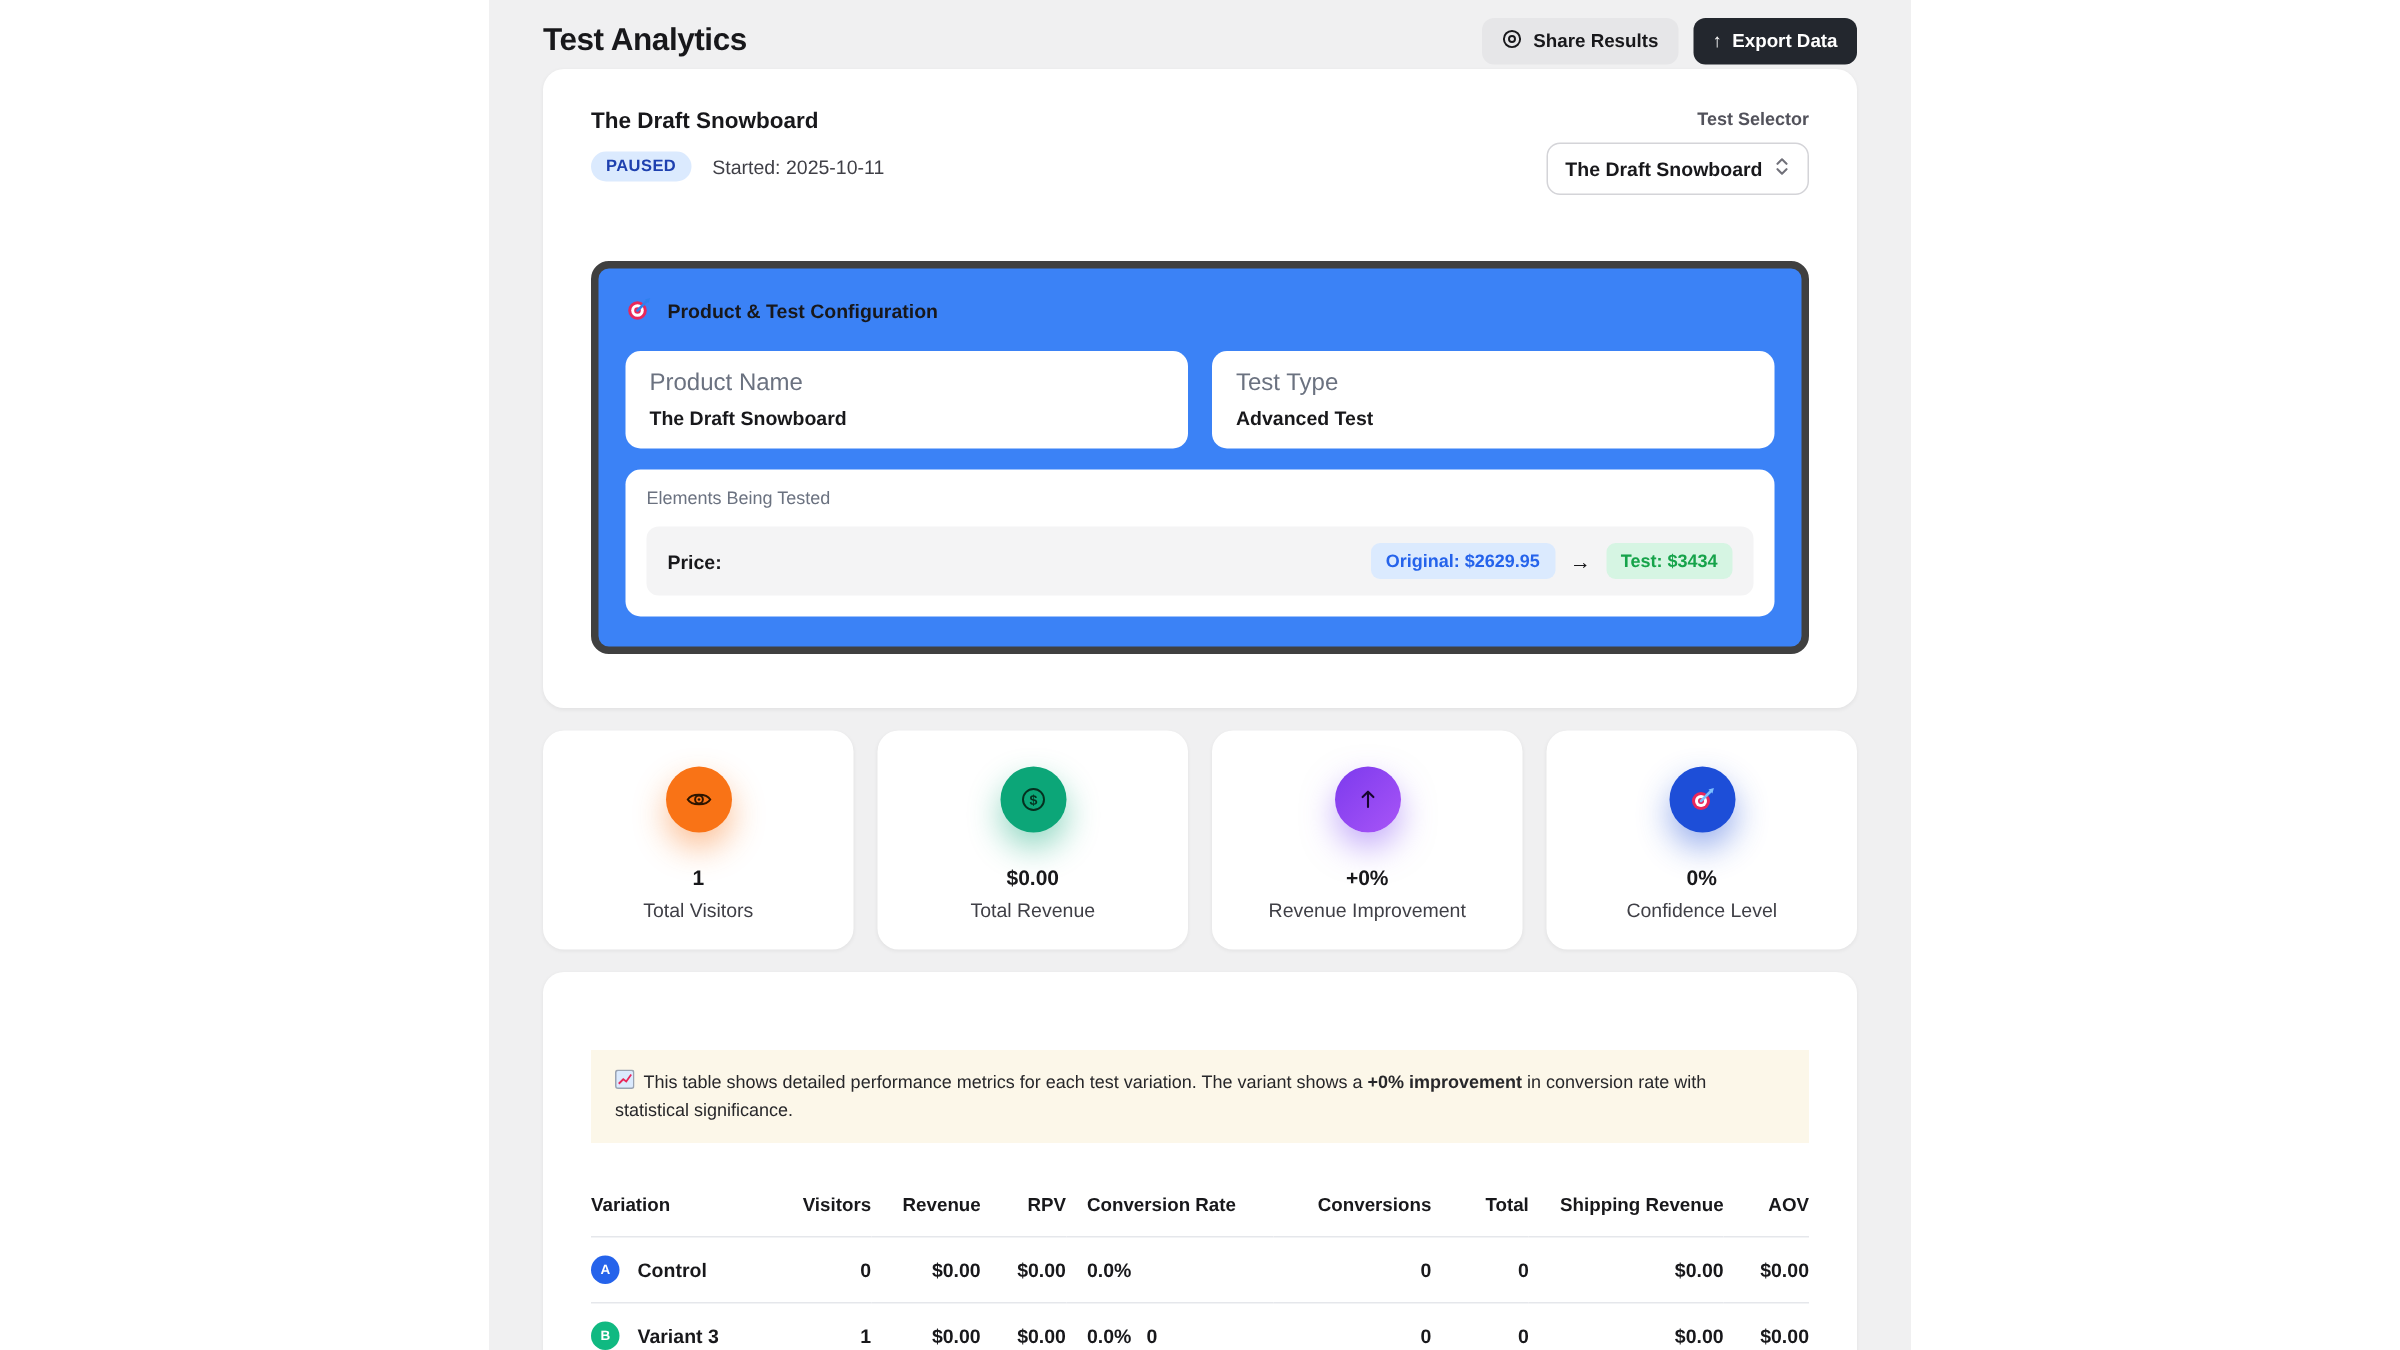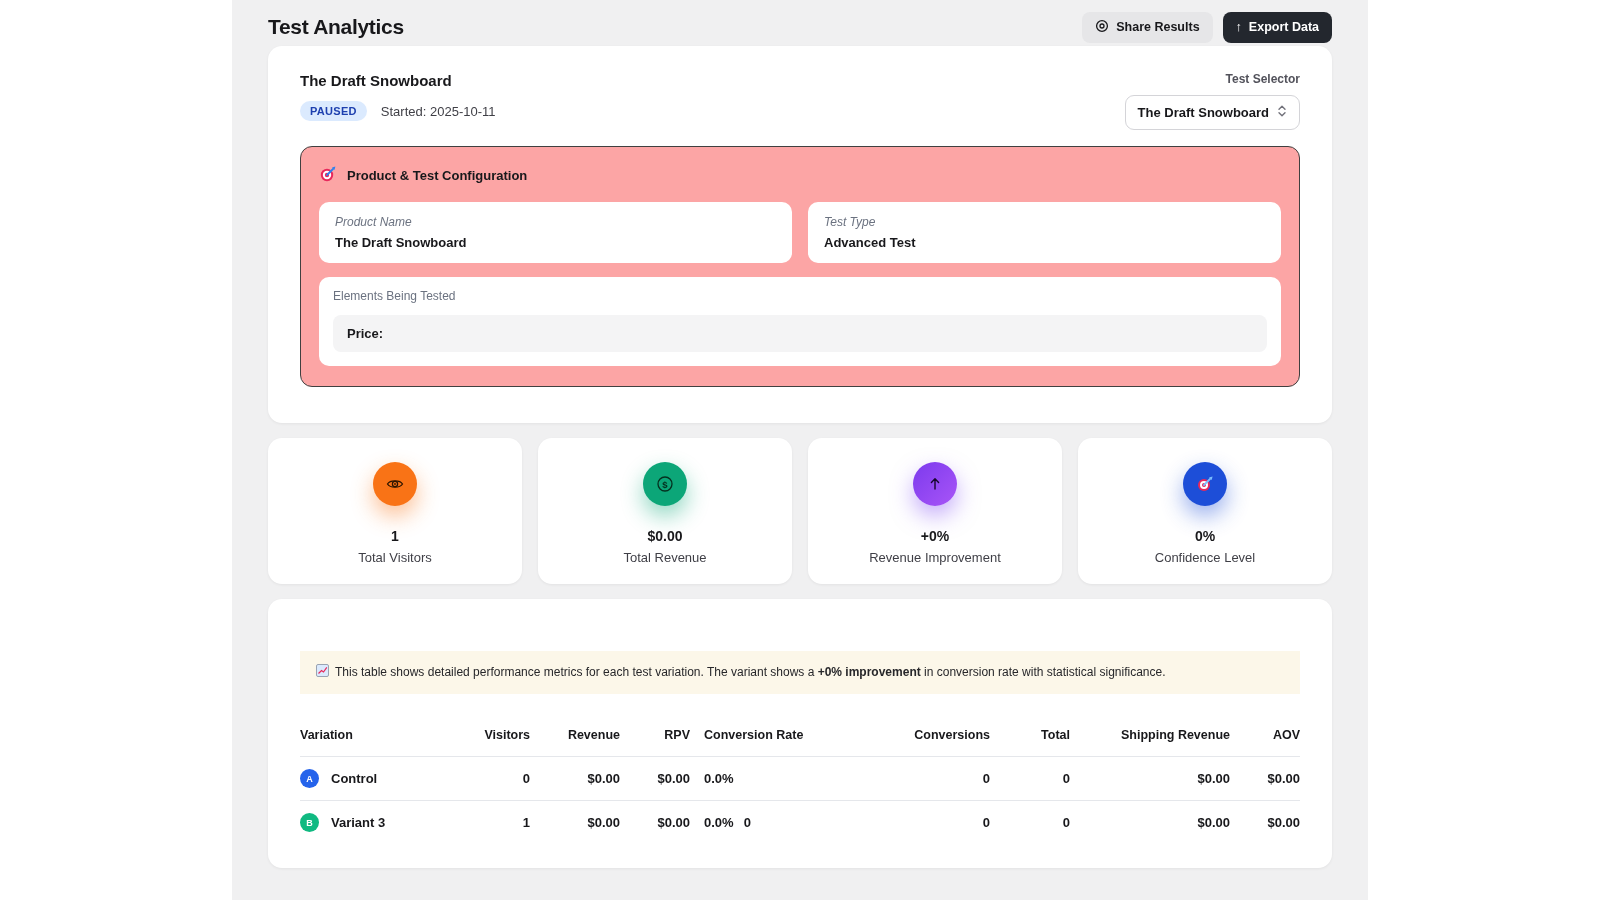--- a/index.html
+++ b/index.html
@@ -1,18 +1,18 @@
 <!DOCTYPE html>
 <html><head>
 <meta charset="utf-8">
 <style>
   * { margin:0; padding:0; box-sizing:border-box; }
   html,body { width:1600px; height:900px; background:#ffffff; overflow:hidden;
     font-family:"Liberation Sans","DejaVu Sans",sans-serif; color:#18181b; }
-  .page-wrap { width:1136px; height:900px; margin:0 auto; background:#f0f0f1; padding:0 36px; }
+  .page-wrap { width:948px; height:900px; margin:0 auto; background:#f0f0f1; padding:0 36px; }
 
   
   .topbar { display:flex; align-items:center; justify-content:space-between; padding-top:12px; height:42px; }
   .page-title { font-size:21px; font-weight:700; letter-spacing:-0.3px; }
   .topbar-actions { display:flex; gap:10px; }
   .btn { display:inline-flex; align-items:center; gap:7px; font-size:12.5px; font-weight:700;
     border:none; border-radius:8px; padding:7px 13px; cursor:pointer;text-align:center; }
   .btn-secondary { background:#e6e6e8; color:#18181b; }
   .btn-primary { background:#23272e; color:#ffffff; }
   .icon-svg { display:inline-block; vertical-align:middle; }
@@ -25,25 +25,25 @@
   .test-name { font-size:15px; font-weight:700; }
   .test-meta { display:flex; align-items:center; gap:14px; margin-top:12px; }
   .badge-paused { background:#dbeafe; color:#1e40af; font-size:11px; font-weight:700;
     padding:4px 10px; border-radius:999px; letter-spacing:0.3px; }
   .started-text { font-size:13px; color:#3f3f46; }
   .selector-wrap { text-align:right; }
   .selector-label { font-size:12px; color:#52525b; font-weight:600; }
   .select-box { margin-top:9px; display:inline-flex; align-items:center; gap:8px; background:#ffffff;
     border:1px solid #d4d4d8; border-radius:9px; padding:8px 12px; font-size:13px; font-weight:700; cursor:pointer; }
 
-  .config-section { margin-top:16px; background:#fca5a5; border:1px solid #404040; border-radius:12px; padding:18px 18px 20px; }
+  .config-section { margin-top:44px; background:#3b82f6; border:5px solid #404040; border-radius:12px; padding:18px 18px 20px; }
   .config-head { display:flex; align-items:center; gap:10px; font-size:13px; font-weight:700; }
   .config-grid { display:grid; grid-template-columns:1fr 1fr; gap:16px; margin-top:16px; }
   .config-field { background:#ffffff; border-radius:10px; padding:13px 16px; }
-  .field-label { font-size:12px; color:#6b7280;font-style:italic; }
+  .field-label { font-size:16px; color:#6b7280; }
   .field-value { font-size:13px; font-weight:700; margin-top:6px; }
   .elements-card { background:#ffffff; border-radius:10px; padding:12px 14px 14px; margin-top:14px; }
   .elements-label { font-size:12px; color:#6b7280; }
   .element-row { margin-top:12px; background:#f4f4f5; border-radius:8px; padding:11px 14px;
     display:flex; align-items:center; justify-content:space-between; }
   .element-name { font-size:13px; font-weight:700; }
   .element-values { display:flex; align-items:center; gap:10px; }
   .pill { font-size:12px; font-weight:700; padding:5px 10px; border-radius:6px; }
   .pill-original { background:#dbeafe; color:#2563eb; }
   .pill-test { background:#d6f5e3; color:#16a34a; }
@@ -145,20 +145,25 @@
         </div>
         <div class="config-field">
           <div class="field-label">Test Type</div>
           <div class="field-value">Advanced Test</div>
         </div>
       </div>
       <div class="elements-card">
         <div class="elements-label">Elements Being Tested</div>
         <div class="element-row">
           <span class="element-name">Price:</span>
+          <span class="element-values">
+            <span class="pill pill-original">Original: $2629.95</span>
+            <span class="arrow-glyph">→</span>
+            <span class="pill pill-test">Test: $3434</span>
+          </span>
         </div>
       </div>
     </div>
   </div>
 
   <div class="metrics">
     <div class="metric-card">
       <div class="metric-icon" style="box-shadow: rgba(249, 115, 22, 0.45) 0px 10px 22px; background-color: rgb(249, 115, 22);">
         <svg width="20" height="20" viewBox="0 0 20 20">
             <path d="M2.5 10 C5 5.8 15 5.8 17.5 10 C15 14.2 5 14.2 2.5 10 Z" fill="none" stroke="#2d1500" stroke-width="1.3"></path>

